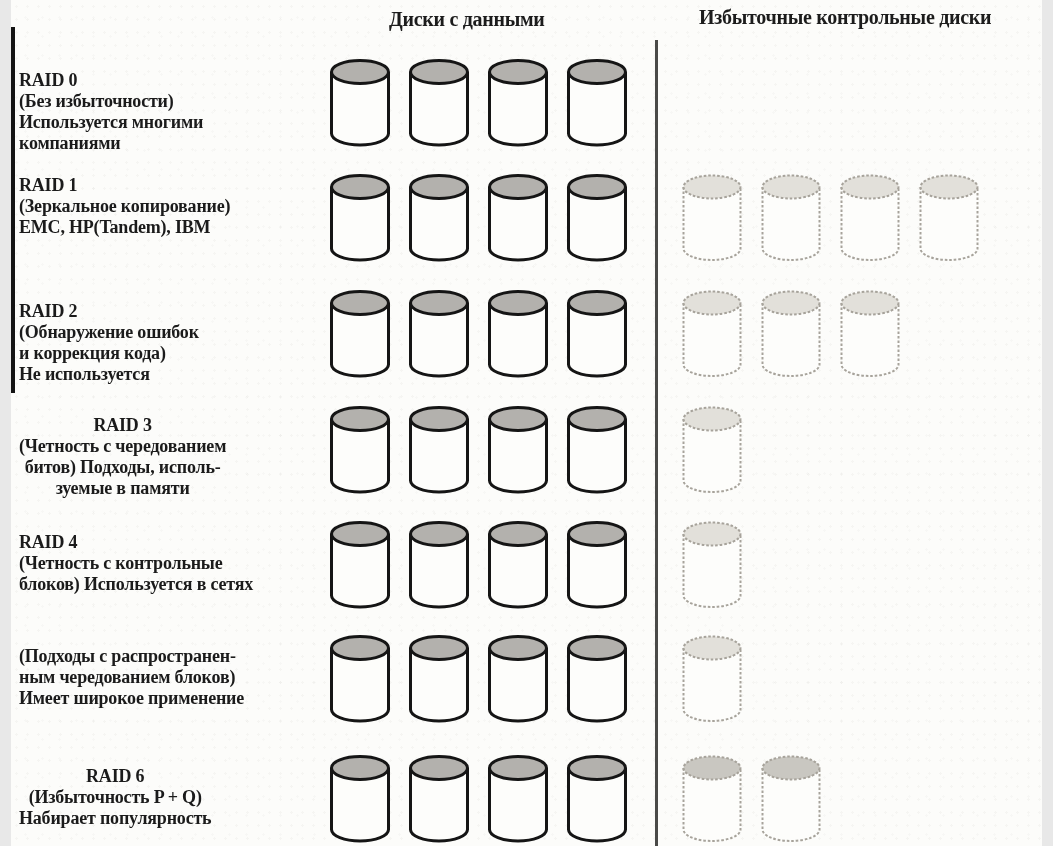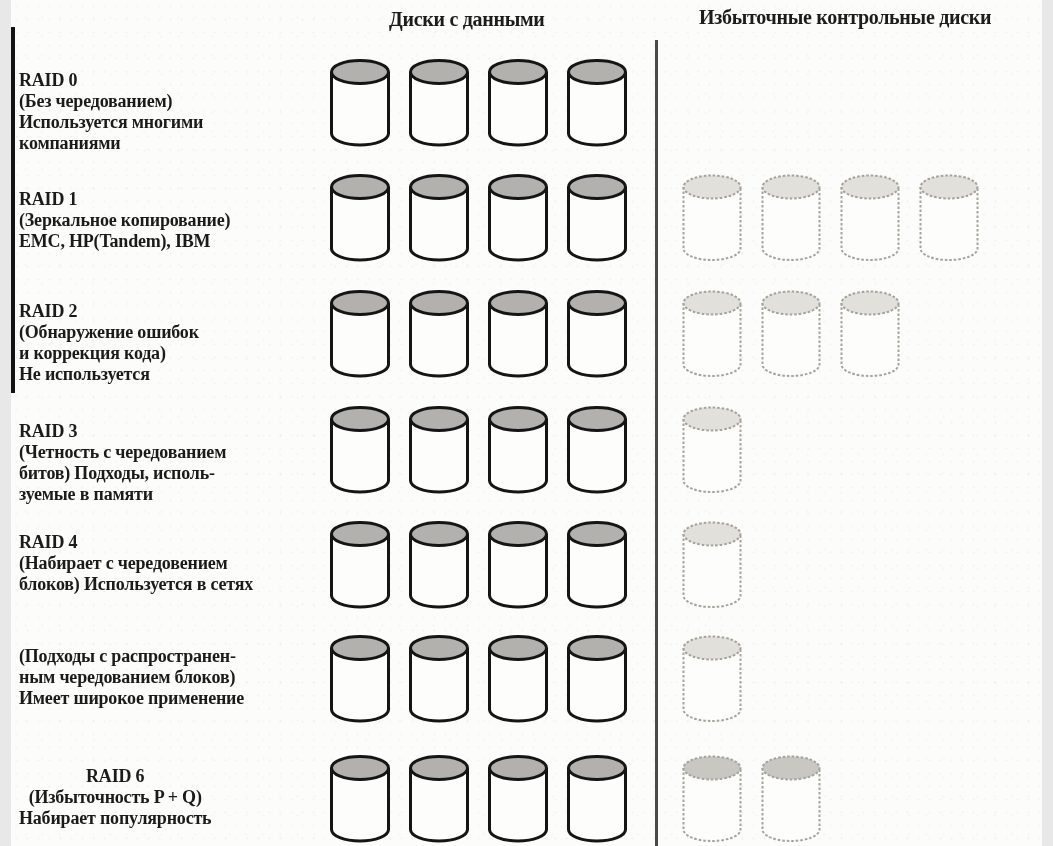--- a/index.html
+++ b/index.html
@@ -58,21 +58,21 @@
 
 <div class="page">
   <div class="col-header" id="header-data">Диски с данными</div>
   <div class="col-header" id="header-check">Избыточные контрольные диски</div>
   <div class="divider"></div>
   <div class="scan-bar"></div>
   <div id="rows">
       <div class="raid-row" style="top: 58px; height: 96px;">
         <div class="row-label" style="top: 12px;">
           <div>RAID 0</div>
-          <div>(Без чередованием)</div>
+          <div>(Без избыточности)</div>
           <div>Используется многими</div>
           <div>компаниями</div>
         </div>
         <div class="disk" style="left: 318px; top: 0px;">
           <svg width="62" height="90" viewBox="0 0 62 90" xmlns="http://www.w3.org/2000/svg">
             <path d="M2.5 14 L2.5 75.5 A28.5 11.5 0 0 0 59.5 75.5 L59.5 14" fill="#fdfdfb" stroke="#151515" stroke-width="3"></path>
             <ellipse cx="31" cy="14" rx="28.5" ry="11.5" fill="#b3b1ad" stroke="#151515" stroke-width="3"></ellipse>
           </svg>
         </div>
         <div class="disk" style="left: 397px; top: 0px;">
@@ -88,21 +88,21 @@
           </svg>
         </div>
         <div class="disk" style="left: 555px; top: 0px;">
           <svg width="62" height="90" viewBox="0 0 62 90" xmlns="http://www.w3.org/2000/svg">
             <path d="M2.5 14 L2.5 75.5 A28.5 11.5 0 0 0 59.5 75.5 L59.5 14" fill="#fdfdfb" stroke="#151515" stroke-width="3"></path>
             <ellipse cx="31" cy="14" rx="28.5" ry="11.5" fill="#b3b1ad" stroke="#151515" stroke-width="3"></ellipse>
           </svg>
         </div>
       </div>
       <div class="raid-row" style="top: 173px; height: 96px;">
-        <div class="row-label" style="top: 16px;">
+        <div class="row-label" style="top: 2px;">
           <div>RAID 1</div>
           <div>(Зеркальное копирование)</div>
           <div>EMC, HP(Tandem), IBM</div>
         </div>
         <div class="disk" style="left: 318px; top: 0px;">
           <svg width="62" height="90" viewBox="0 0 62 90" xmlns="http://www.w3.org/2000/svg">
             <path d="M2.5 14 L2.5 75.5 A28.5 11.5 0 0 0 59.5 75.5 L59.5 14" fill="#fdfdfb" stroke="#151515" stroke-width="3"></path>
             <ellipse cx="31" cy="14" rx="28.5" ry="11.5" fill="#b3b1ad" stroke="#151515" stroke-width="3"></ellipse>
           </svg>
         </div>
@@ -193,21 +193,21 @@
           </svg>
         </div>
         <div class="disk" style="left: 828px; top: 0px;">
           <svg width="62" height="90" viewBox="0 0 62 90" xmlns="http://www.w3.org/2000/svg">
             <path d="M2.5 14 L2.5 75.5 A28.5 11.5 0 0 0 59.5 75.5 L59.5 14" fill="#fdfdfb" stroke="#a7a39b" stroke-width="2" stroke-dasharray="2.6 1.9"></path>
             <ellipse cx="31" cy="14" rx="28.5" ry="11.5" fill="#e2e0da" stroke="#a7a39b" stroke-width="2" stroke-dasharray="2.6 1.9"></ellipse>
           </svg>
         </div>
       </div>
       <div class="raid-row" style="top: 405px; height: 96px;">
-        <div class="row-label" style="top: 16px;">
+        <div class="row-label" style="top: 10px; text-align: center;">
           <div>RAID 3</div>
           <div>(Четность с чередованием</div>
           <div>битов) Подходы, исполь-</div>
           <div>зуемые в памяти</div>
         </div>
         <div class="disk" style="left: 318px; top: 0px;">
           <svg width="62" height="90" viewBox="0 0 62 90" xmlns="http://www.w3.org/2000/svg">
             <path d="M2.5 14 L2.5 75.5 A28.5 11.5 0 0 0 59.5 75.5 L59.5 14" fill="#fdfdfb" stroke="#151515" stroke-width="3"></path>
             <ellipse cx="31" cy="14" rx="28.5" ry="11.5" fill="#b3b1ad" stroke="#151515" stroke-width="3"></ellipse>
           </svg>
@@ -233,21 +233,21 @@
         <div class="disk" style="left: 670px; top: 0px;">
           <svg width="62" height="90" viewBox="0 0 62 90" xmlns="http://www.w3.org/2000/svg">
             <path d="M2.5 14 L2.5 75.5 A28.5 11.5 0 0 0 59.5 75.5 L59.5 14" fill="#fdfdfb" stroke="#a7a39b" stroke-width="2" stroke-dasharray="2.6 1.9"></path>
             <ellipse cx="31" cy="14" rx="28.5" ry="11.5" fill="#e2e0da" stroke="#a7a39b" stroke-width="2" stroke-dasharray="2.6 1.9"></ellipse>
           </svg>
         </div>
       </div>
       <div class="raid-row" style="top: 520px; height: 96px;">
         <div class="row-label" style="top: 12px;">
           <div>RAID 4</div>
-          <div>(Набирает с чередовением</div>
+          <div>(Четность с контрольные</div>
           <div>блоков) Используется в сетях</div>
         </div>
         <div class="disk" style="left: 318px; top: 0px;">
           <svg width="62" height="90" viewBox="0 0 62 90" xmlns="http://www.w3.org/2000/svg">
             <path d="M2.5 14 L2.5 75.5 A28.5 11.5 0 0 0 59.5 75.5 L59.5 14" fill="#fdfdfb" stroke="#151515" stroke-width="3"></path>
             <ellipse cx="31" cy="14" rx="28.5" ry="11.5" fill="#b3b1ad" stroke="#151515" stroke-width="3"></ellipse>
           </svg>
         </div>
         <div class="disk" style="left: 397px; top: 0px;">
           <svg width="62" height="90" viewBox="0 0 62 90" xmlns="http://www.w3.org/2000/svg">

